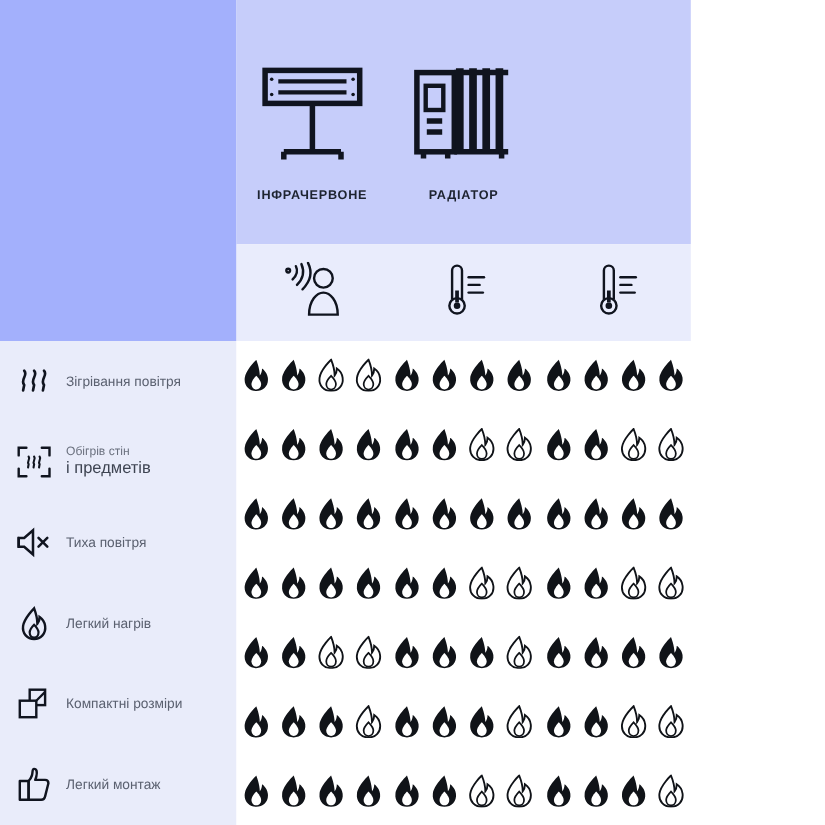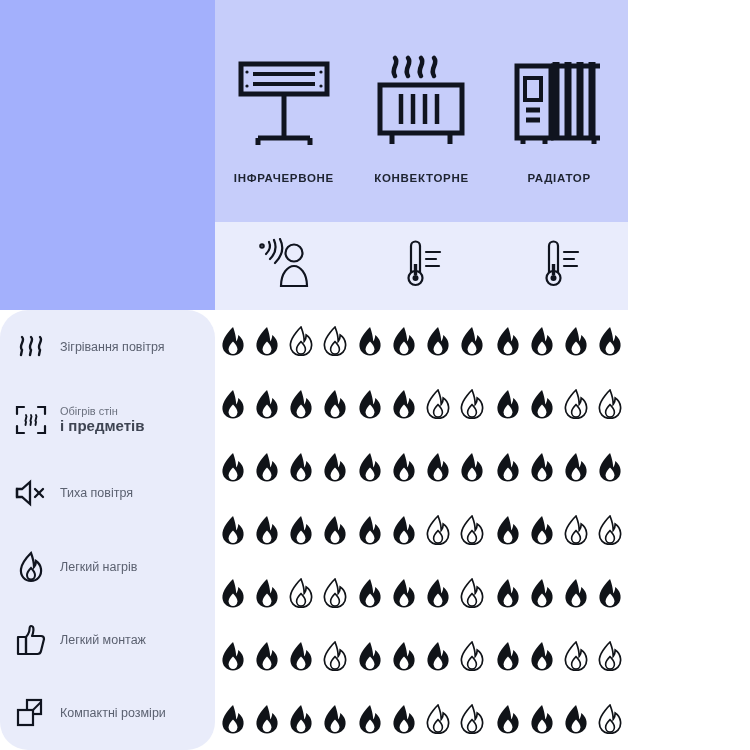--- a/index.html
+++ b/index.html
@@ -74,21 +74,20 @@
     justify-content: center;
   }
 
   
   .sidebar {
     grid-column: 1;
     grid-row: 3;
     background: #e9ecfa;
     display: flex;
     flex-direction: column;
-    border-radius: 28px;
   }
   .feature-row {
     flex: 1 1 0;
     display: flex;
     align-items: center;
     padding-left: 14px;
     gap: 12px;
   }
   .feature-icon {
     width: 34px;
@@ -108,21 +107,20 @@
     font-size: 12.5px;
     color: #5b6170;
   }
   .feature-text.two-line .line1 {
     font-size: 11px;
     color: #6a707e;
   }
   .feature-text .line2 {
     font-size: 15px;
     color: #3e4452;
-    font-weight: bold;
   }
 
   
   .ratings {
     grid-column: 2;
     grid-row: 3;
     background: #ffffff;
     display: flex;
     flex-direction: column;
   }
@@ -165,38 +163,20 @@
           <circle cx="85" cy="28" r="1.6" fill="#10141f" stroke="none"></circle>
           <line x1="48" y1="36" x2="48" y2="80"></line>
           <line x1="22" y1="80" x2="74" y2="80"></line>
           <line x1="22" y1="80" x2="22" y2="87"></line>
           <line x1="74" y1="80" x2="74" y2="87"></line>
         </svg>
       </div>
       <div class="type-label">ІНФРАЧЕРВОНЕ</div>
     </div>
 
-    <div class="type-col">
-      <div class="type-icon">
-        <svg width="90" height="98" viewBox="0 0 90 98" fill="none" stroke="#10141f" stroke-width="5">
-          <path d="M19 6 C24 12 14 16 19 24" stroke-width="4.5" stroke-linecap="round"></path>
-          <path d="M32 6 C37 12 27 16 32 24" stroke-width="4.5" stroke-linecap="round"></path>
-          <path d="M45 6 C50 12 40 16 45 24" stroke-width="4.5" stroke-linecap="round"></path>
-          <path d="M58 6 C63 12 53 16 58 24" stroke-width="4.5" stroke-linecap="round"></path>
-          <rect x="4" y="33" width="82" height="48"></rect>
-          <line x1="25" y1="42" x2="25" y2="72" stroke-width="4.5"></line>
-          <line x1="37" y1="42" x2="37" y2="72" stroke-width="4.5"></line>
-          <line x1="49" y1="42" x2="49" y2="72" stroke-width="4.5"></line>
-          <line x1="61" y1="42" x2="61" y2="72" stroke-width="4.5"></line>
-          <line x1="16" y1="81" x2="16" y2="92"></line>
-          <line x1="74" y1="81" x2="74" y2="92"></line>
-        </svg>
-      </div>
-      <div class="type-label">КОНВЕКТОРНЕ</div>
-    </div>
 
     <div class="type-col">
       <div class="type-icon">
         <svg width="94" height="96" viewBox="0 0 94 96" fill="none" stroke="#10141f" stroke-width="5">
           <rect x="5" y="12" width="34" height="72"></rect>
           <rect x="13" y="24" width="16" height="22" stroke-width="4"></rect>
           <line x1="14" y1="56" x2="28" y2="56" stroke-width="5"></line>
           <line x1="14" y1="66" x2="28" y2="66" stroke-width="5"></line>
           <line x1="44" y1="8" x2="44" y2="84" stroke-width="7"></line>
           <line x1="56" y1="8" x2="56" y2="84" stroke-width="7"></line>
@@ -313,43 +293,43 @@
           <path d="M14 17 C14 17 10 21 10 24 C10 26.8 11.8 28.6 14 28.6 C16.2 28.6 18 26.8 18 24 C18 21 14 17 14 17 Z" stroke-width="2"></path>
         </svg>
       </span>
       <span class="feature-text">
         <span class="line1">Легкий нагрів</span>
       </span>
     </div>
 
     <div class="feature-row">
       <span class="feature-icon">
-        <svg width="30" height="32" viewBox="0 0 30 32" fill="none" stroke="#10141f" stroke-width="2.2" stroke-linejoin="round">
-          <path d="M10 13 C10 13 12 11 13 8 C14 5 13 2 15 2 C17.5 2 18 5 17 9 C16.5 11 16 12 16 12 H25 C26.7 12 28 13.3 28 15 L25 27 C24.6 28.8 23.3 30 21.5 30 H10 Z"></path>
-          <rect x="2" y="13" width="8" height="17"></rect>
-        </svg>
-      </span>
-      <span class="feature-text">
-        <span class="line1">Легкий монтаж</span>
-      </span>
-    </div>
-
-    <div class="feature-row">
-      <span class="feature-icon">
         <svg width="32" height="30" viewBox="0 0 32 30" fill="none" stroke="#10141f" stroke-width="2.2">
           <rect x="12" y="2" width="14" height="14"></rect>
           <rect x="3" y="12" width="15" height="15" fill="#e9ecfa"></rect>
           <line x1="18" y1="12" x2="26" y2="4" stroke-width="2"></line>
         </svg>
       </span>
       <span class="feature-text">
         <span class="line1">Компактні розміри</span>
       </span>
     </div>
 
+    <div class="feature-row">
+      <span class="feature-icon">
+        <svg width="30" height="32" viewBox="0 0 30 32" fill="none" stroke="#10141f" stroke-width="2.2" stroke-linejoin="round">
+          <path d="M10 13 C10 13 12 11 13 8 C14 5 13 2 15 2 C17.5 2 18 5 17 9 C16.5 11 16 12 16 12 H25 C26.7 12 28 13.3 28 15 L25 27 C24.6 28.8 23.3 30 21.5 30 H10 Z"></path>
+          <rect x="2" y="13" width="8" height="17"></rect>
+        </svg>
+      </span>
+      <span class="feature-text">
+        <span class="line1">Легкий монтаж</span>
+      </span>
+    </div>
+
 
   </div>
 
   <div class="ratings" id="ratings-grid">
       <div class="rating-row">
         <div class="rating-cell">
           <span>
             <svg class="flame" viewBox="0 0 26 30" aria-hidden="true">
               <path d="M13 1 C13 1 3.5 10 2.5 17.5 C1.6 24.6 6.6 29.4 13 29.4 C19.4 29.4 24.4 24.6 23.5 17.5 C22.8 12 18.2 9 18.2 9 C18.2 13.2 16.2 15.4 16.2 15.4 C16.2 9 13 1 13 1 Z" fill="#101318"></path>
               <path d="M13 15.6 C13 15.6 8.6 20 8.6 23.2 C8.6 26.1 10.6 28.1 13 28.1 C15.4 28.1 17.4 26.1 17.4 23.2 C17.4 20 13 15.6 13 15.6 Z" fill="#ffffff"></path>

